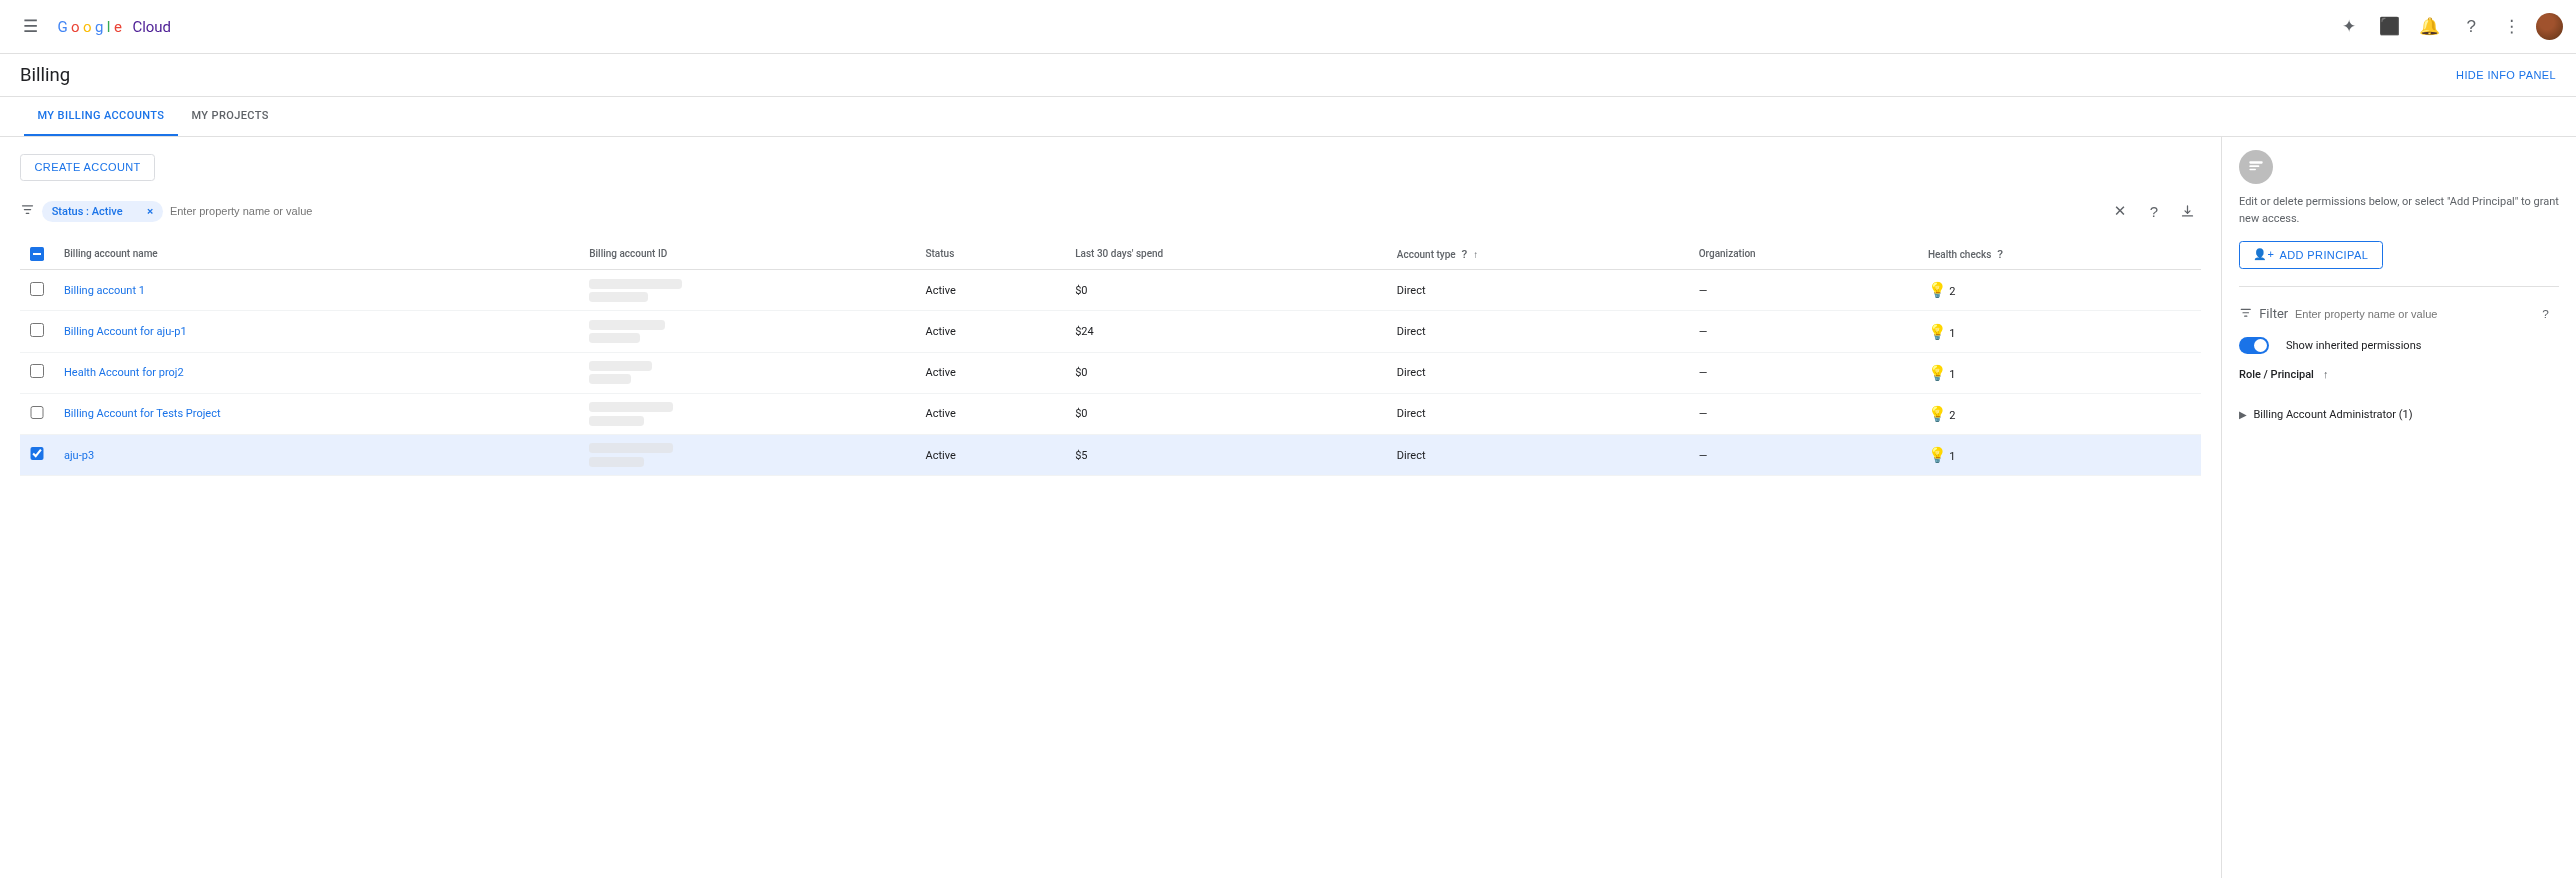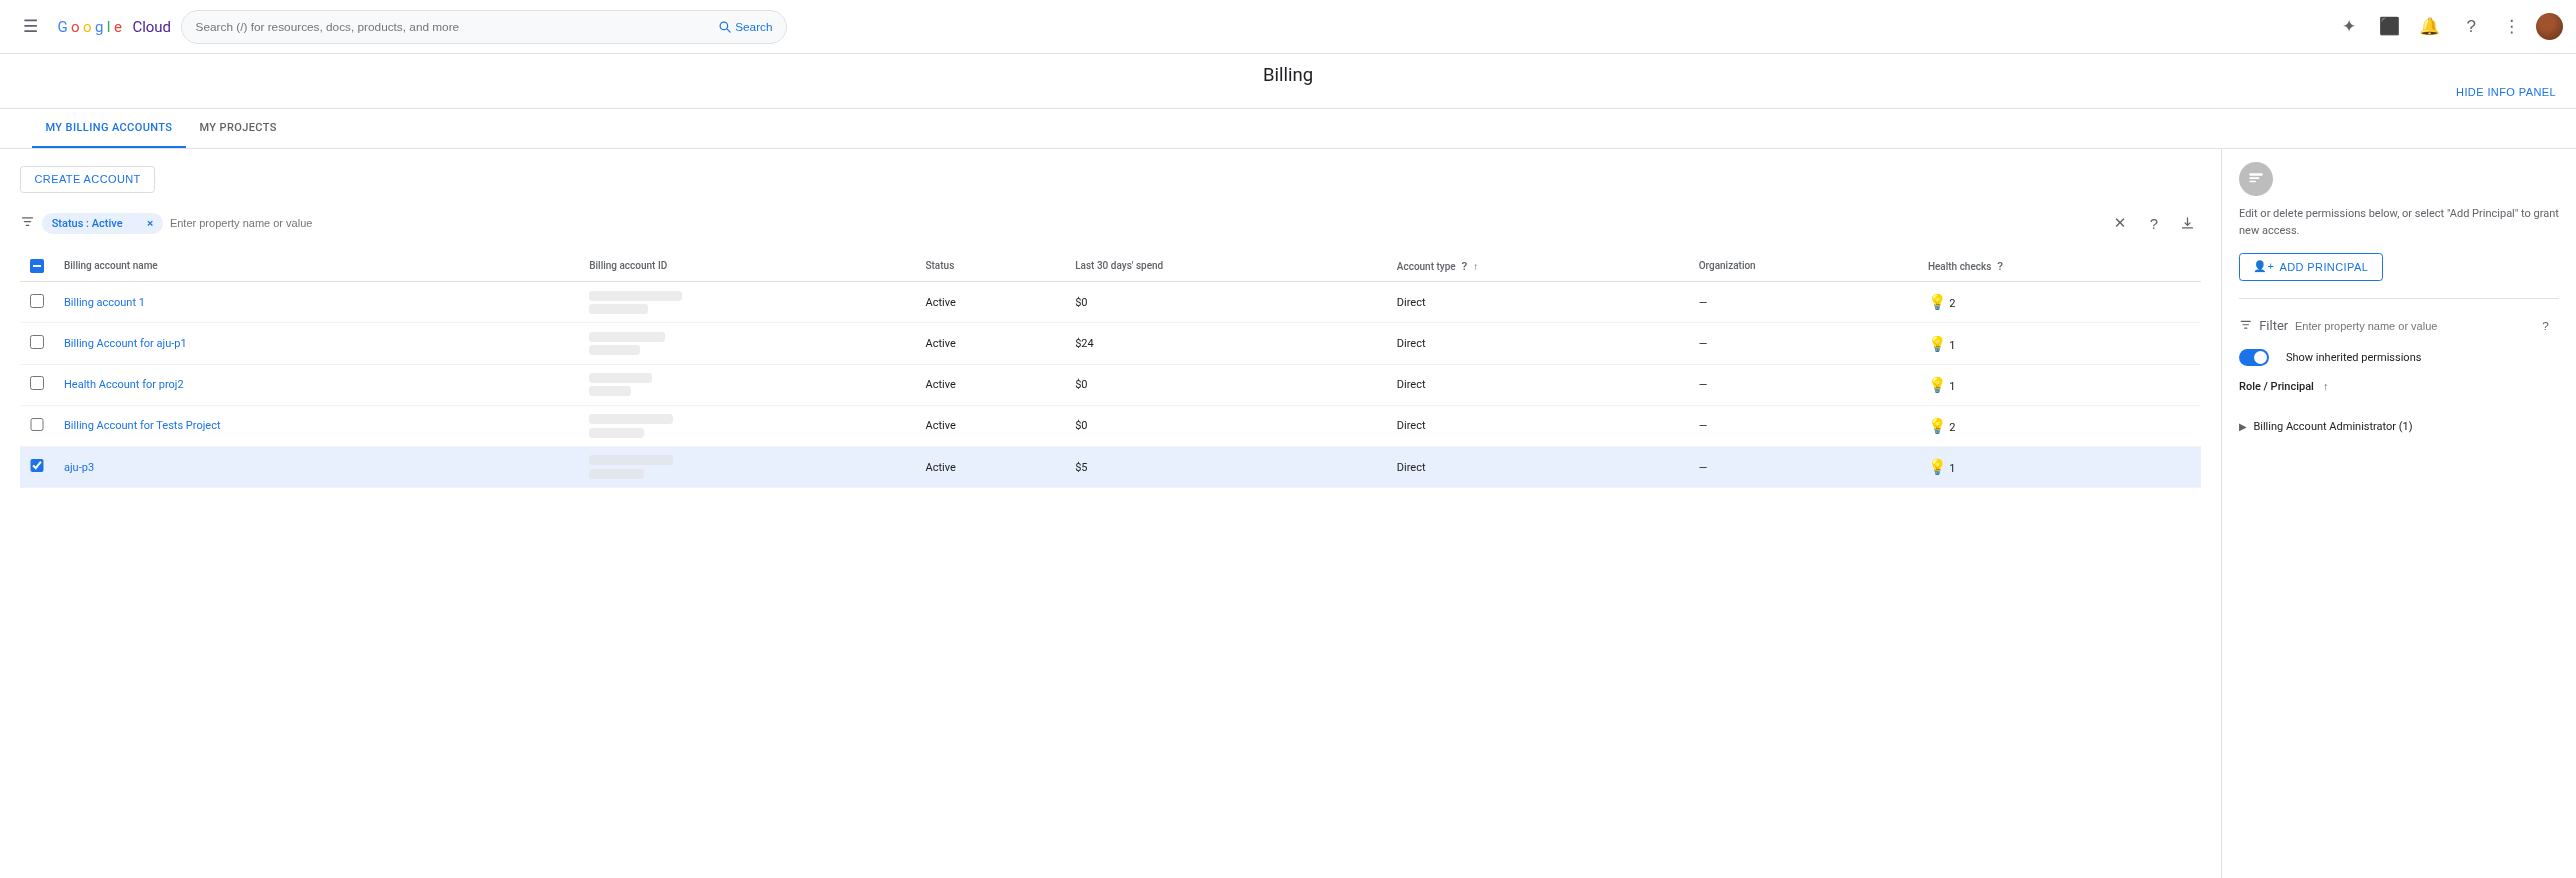--- a/index.html
+++ b/index.html
@@ -62,40 +62,39 @@
       overflow: hidden;
       cursor: pointer;
     }
 
     
     .page-header {
       display: flex;
       align-items: center;
       padding: 10px 20px;
       border-bottom: 0.8px solid #e0e0e0;
-      flex-direction: column;
     }
     .page-title { font-size: 18.5px; font-weight: 400; color: #202124; }
     .hide-info-panel-btn {
       margin-left: auto;
       color: #1a73e8;
       font-size: 11px;
       font-weight: 500;
       cursor: pointer;
       border: none;
       background: none;
       text-transform: uppercase;
       letter-spacing: 0.4px;
     }
 
     
     .tabs {
       display: flex;
       border-bottom: 0.8px solid #e0e0e0;
-      padding: 0 32px;
+      padding: 0 24px;
     }
     .tab {
       padding: 11.8px 13.5px;
       font-size: 11px;
       font-weight: 500;
       color: #5f6368;
       cursor: pointer;
       border-bottom: 2.5px solid transparent;
       text-transform: uppercase;
       letter-spacing: 0.4px;
@@ -328,29 +327,20 @@
   </style>
 </head>
 <body>
 
 <nav class="top-nav">
   <button class="nav-icon-btn">
     <span>☰</span>
   </button>
   <div class="google-cloud-logo">
     <span style="color:#4285f4">G</span><span style="color:#ea4335">o</span><span style="color:#fbbc05">o</span><span style="color:#4285f4">g</span><span style="color:#34a853">l</span><span style="color:#ea4335">e</span>&nbsp;<span style="color:#4c1d95">Cloud</span>
-  </div>
-  <div class="search-bar">
-    <input type="text" placeholder="Search (/) for resources, docs, products, and more" style="">
-    <button class="search-btn">
-      <svg width="15" height="15" viewBox="0 0 24 24" fill="none">
-        <path d="M21 21l-4.35-4.35M17 11A6 6 0 1 1 5 11a6 6 0 0 1 12 0z" stroke="#1a73e8" stroke-width="2" stroke-linecap="round"></path>
-      </svg>
-      <span>Search</span>
-    </button>
   </div>
   <div class="nav-icons">
     <button class="nav-icon-btn">✦</button>
     <button class="nav-icon-btn">⬛</button>
     <button class="nav-icon-btn">🔔</button>
     <button class="nav-icon-btn">?</button>
     <button class="nav-icon-btn">⋮</button>
     <div class="avatar" style="background: radial-gradient(circle at 40% 35%, #a0522d 30%, #5f3317 100%);"></div>
   </div>
 </nav>

